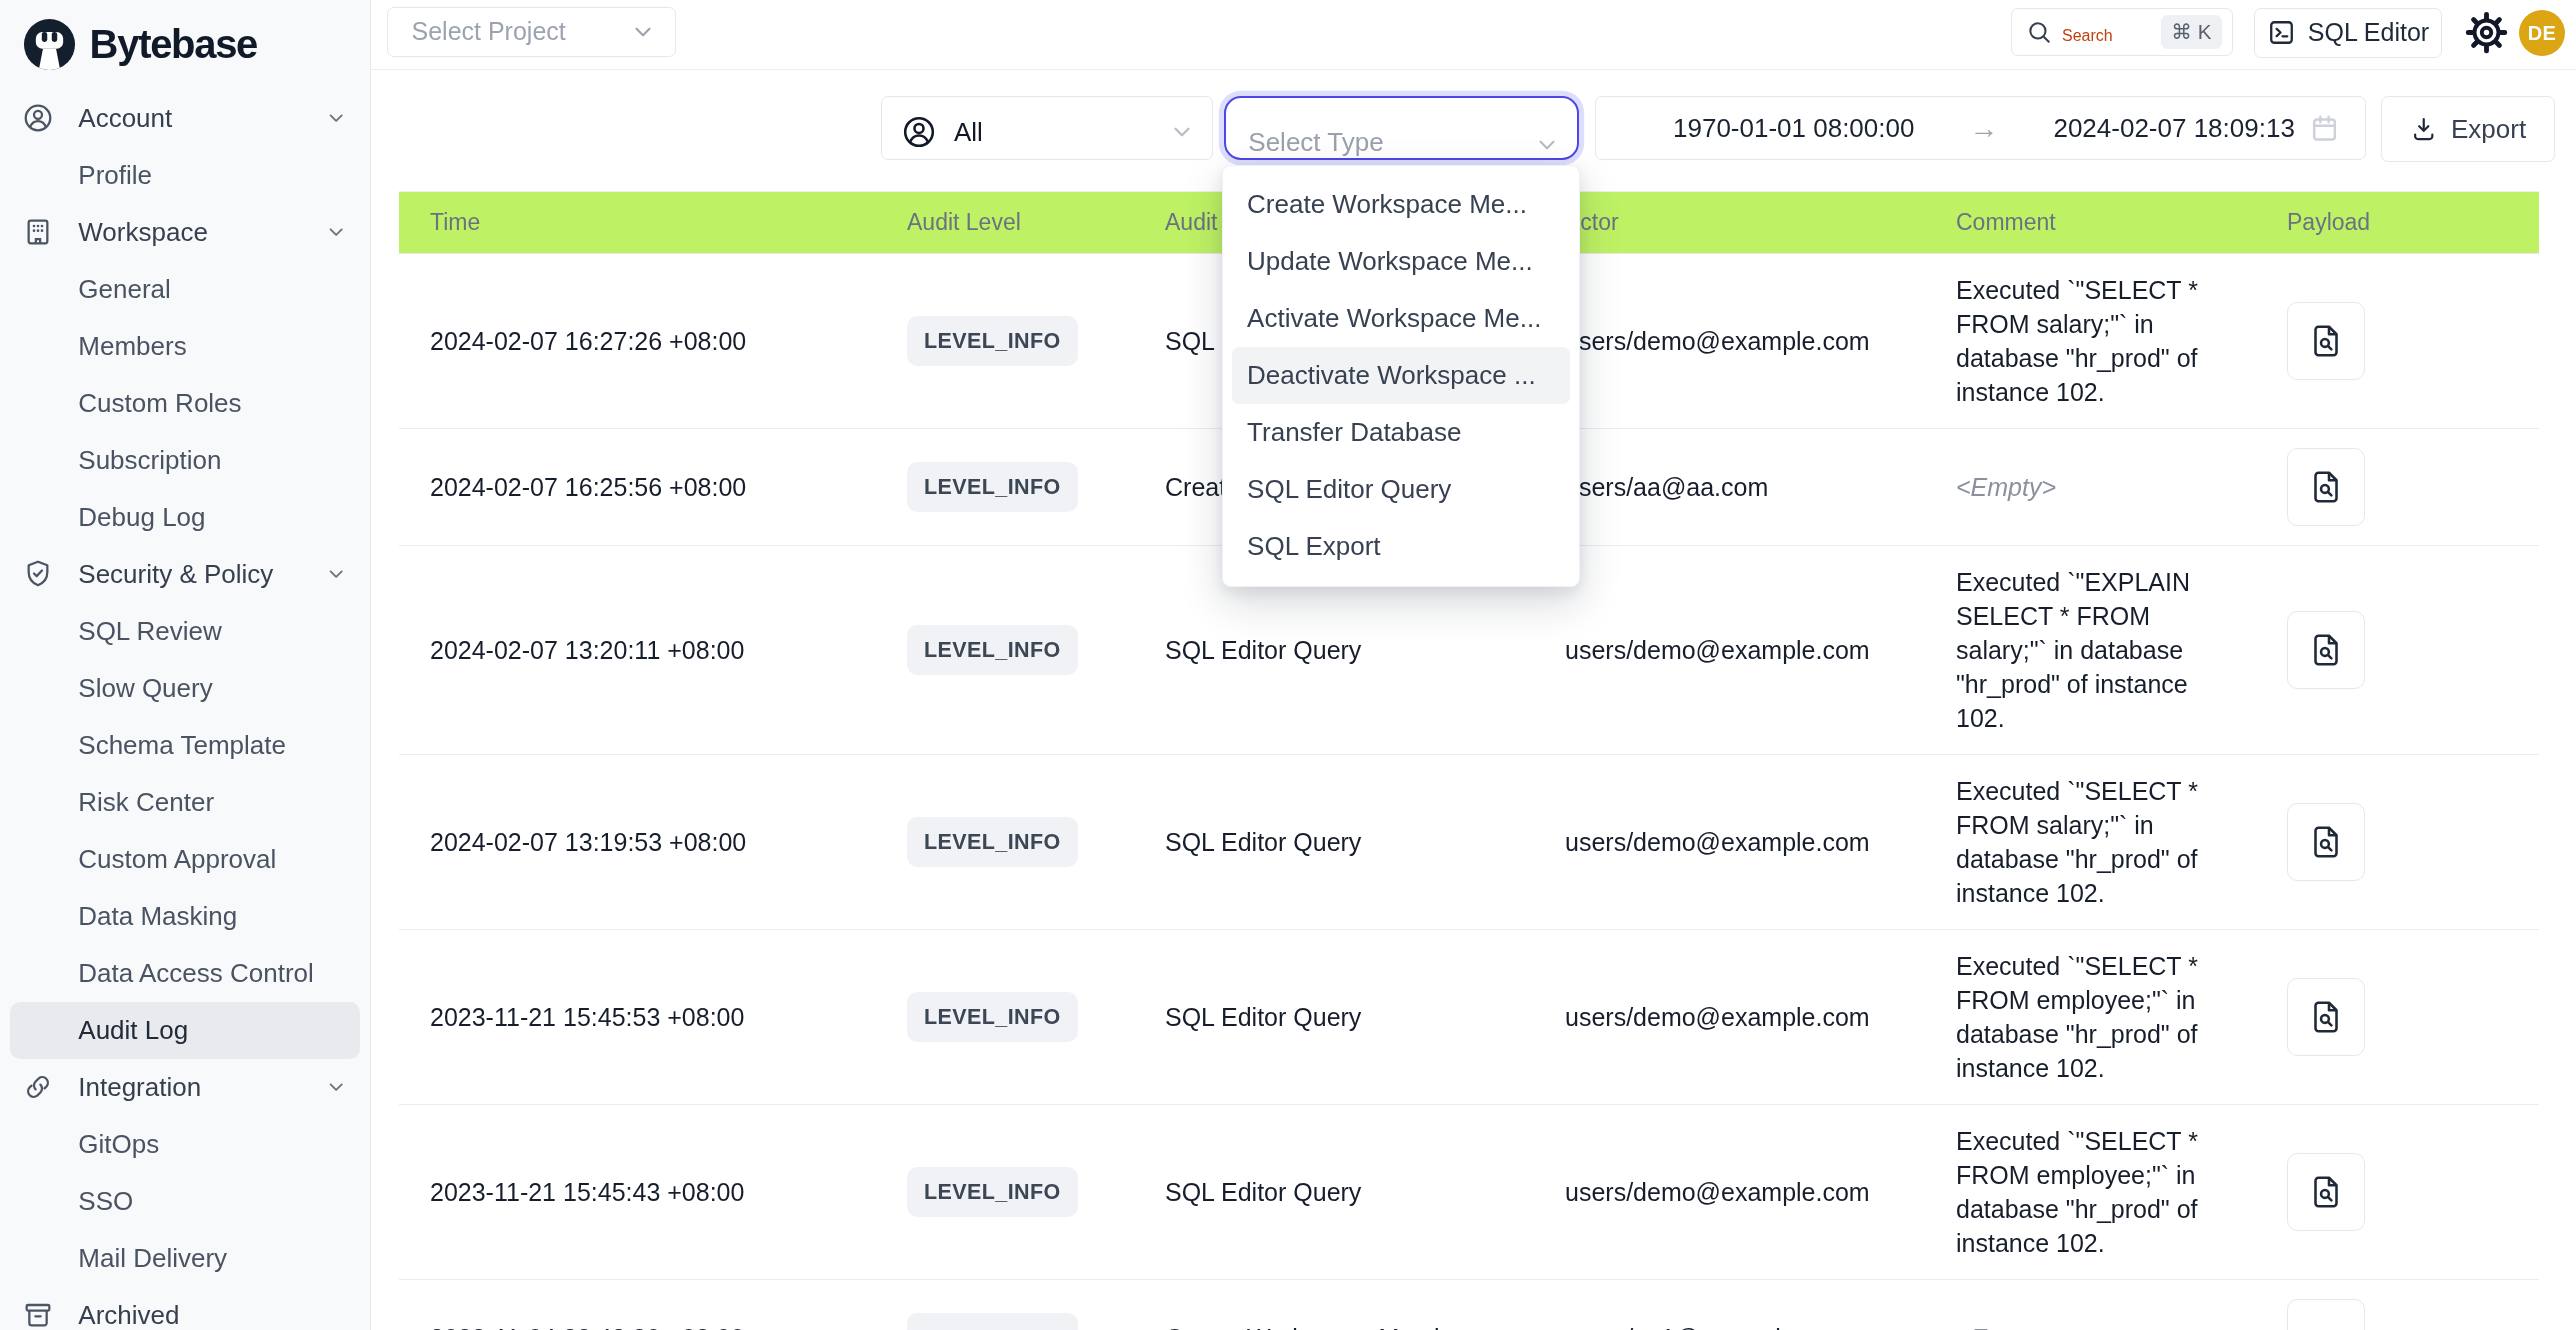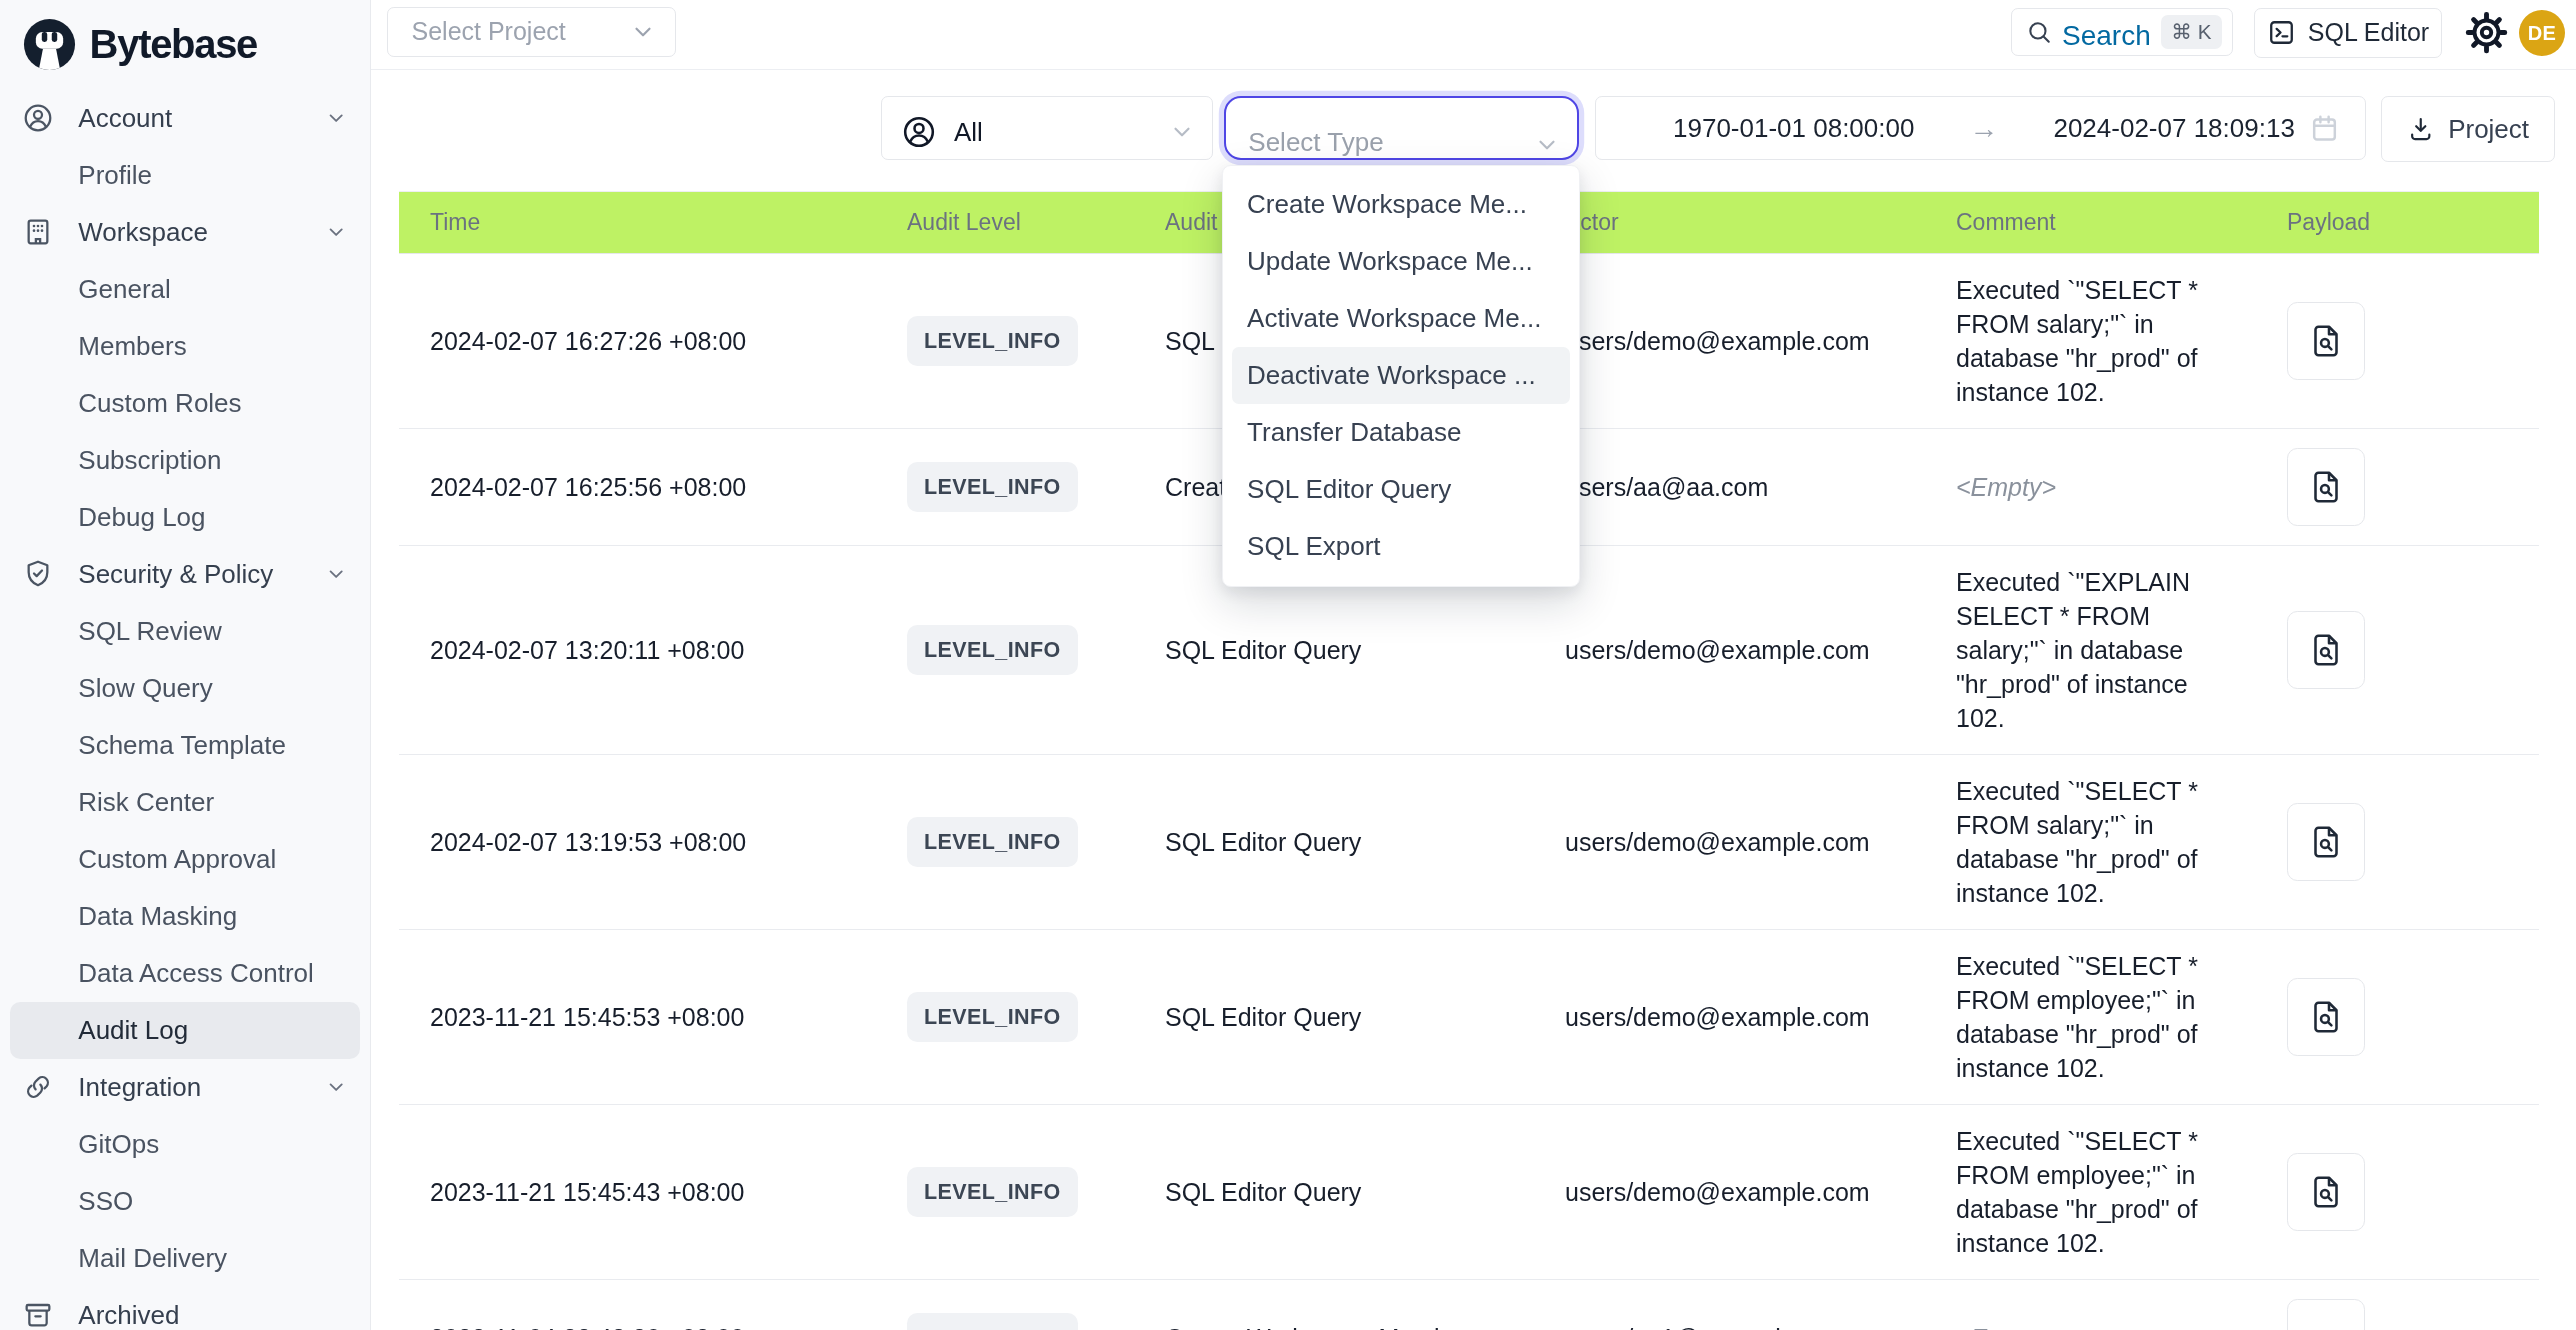--- a/index.html
+++ b/index.html
@@ -20,21 +20,21 @@
   .nav-item.active{background:#e8eaee;color:#222b38;}
 
   
   .content{position:absolute;left:371px;top:0;right:0;bottom:0;}
   .topbar{position:absolute;left:0;top:0;right:0;height:69px;background:#fff;border-bottom:1.7px solid #eceef2;}
   .select-project{position:absolute;left:15.5px;top:6.9px;width:289px;height:50px;border:1.7px solid #e5e7eb;border-radius:6.9px;display:flex;align-items:center;padding:0 19px 0 24px;box-sizing:border-box;background:#fff;cursor:pointer;}
   .select-project .ph{font-size:25px;color:#9ca3af;}
   .select-project .chev{margin-left:auto;width:26px;height:26px;color:#9ca3af;}
   .search-box{position:absolute;left:1640px;top:7.7px;width:222px;height:48px;border:1.7px solid #e5e7eb;border-radius:6.9px;background:#fff;display:flex;align-items:center;padding:0 10.3px 0 13.7px;box-sizing:border-box;cursor:text;}
   .search-box .sicon{width:26px;height:26px;color:#374151;margin-right:10.3px;}
-  .search-box .ph{font-size:28px;color:#0369a1;margin-top:8px;}
+  .search-box .ph{font-size:16px;color:#c2410c;margin-top:8px;}
   .kbd{margin-left:auto;background:#eef0f3;border-radius:6.9px;padding:5.2px 10.3px;font-size:20.6px;color:#57606e;white-space:nowrap;}
   .sql-editor-btn{position:absolute;left:1883px;top:7.7px;width:186px;height:48px;border:1.7px solid #e5e7eb;border-radius:6.9px;background:#fff;display:flex;align-items:center;justify-content:center;gap:12px;cursor:pointer;}
   .sql-editor-btn .ticon{width:29px;height:29px;color:#1f2937;}
   .sql-editor-btn .lbl{font-size:25px;color:#1f2937;}
   .gear-btn{position:absolute;left:2093px;top:10.3px;width:45px;height:45px;color:#111827;cursor:pointer;}
   .avatar{position:absolute;left:2148px;top:10.3px;width:46px;height:46px;border-radius:50%;background:#dba514;color:#fff;font-size:20px;font-weight:700;display:flex;align-items:center;justify-content:center;cursor:pointer;letter-spacing:0.4px;}
 
   
   .filter-row{position:absolute;left:0;top:96px;right:0;height:65px;}
   .all-select{position:absolute;left:510px;top:0;width:332px;height:64px;border:1.7px solid #e5e7eb;border-radius:6.9px;background:#fff;display:flex;align-items:center;padding:8px 17px 0 19px;box-sizing:border-box;cursor:pointer;}
@@ -347,21 +347,21 @@
       <span class="arr">→</span>
       <span class="d">2024-02-07 18:09:13</span>
       <svg class="cal icon" viewBox="0 0 38 38" width="33" height="33">
           <use href="#i-calendar"></use>
         </svg>
     </div>
     <div class="export-btn">
       <svg class="dicon icon" viewBox="0 0 32 32" width="27.5" height="27.5">
           <use href="#i-download"></use>
         </svg>
-      <span class="lbl">Project</span>
+      <span class="lbl">Export</span>
     </div>
   </div>
 
   <div class="audit-table">
     <div class="tr thead">
       <div class="th">Time</div>
         <div class="th">Audit Level</div>
         <div class="th">Audit Type</div>
         <div class="th">Actor</div>
         <div class="th">Comment</div>

